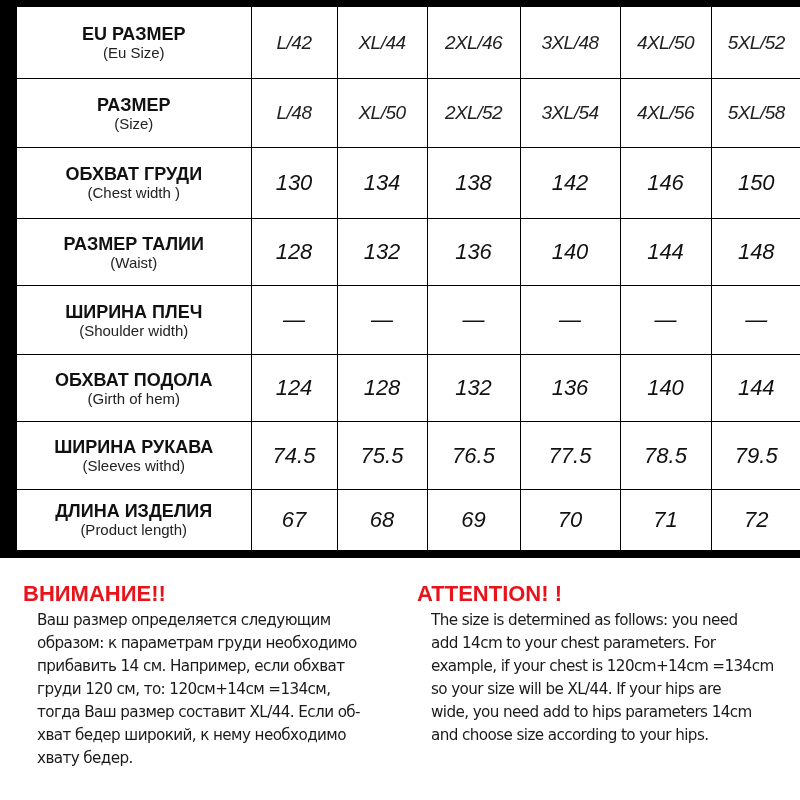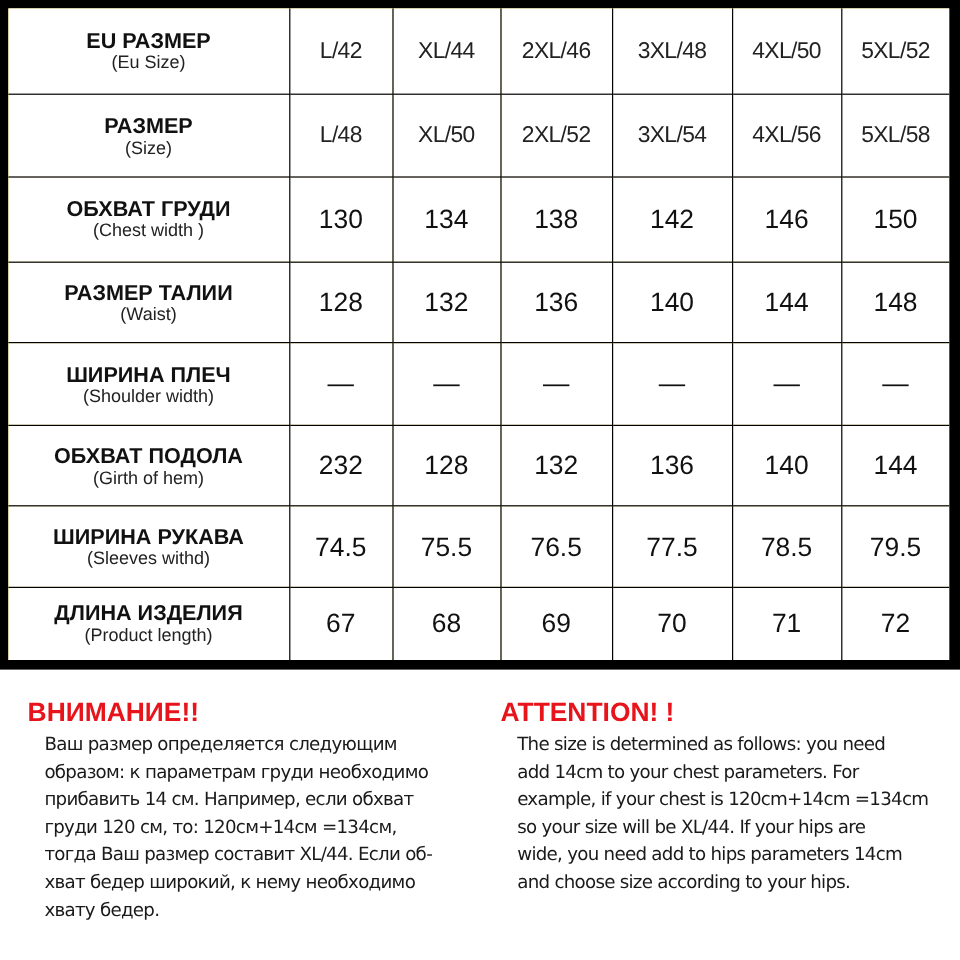--- a/index.html
+++ b/index.html
@@ -5,41 +5,41 @@
     html, body { margin: 0; padding: 0; }
     body {
       width: 800px; height: 800px; background: #ffffff; position: relative; overflow: hidden;
       font-family: "Liberation Sans", sans-serif; color: #111;
     }
     .frame {
       position: absolute; left: 0; top: 0; width: 800px; height: 558px;
       background: #000;
     }
     table.size-table {
-      position: absolute; left: 7px; top: 7px; width: 784px; height: 543px;
-      border-collapse: collapse; background: #fde047; table-layout: fixed;
+      position: absolute; left: 17px; top: 7px; width: 784px; height: 543px;
+      border-collapse: collapse; background: #fef9c3; table-layout: fixed;
     }
     table.size-table td {
       border: 1.5px solid #000; text-align: center; vertical-align: middle; padding: 0;
       background: #fff;
     }
     table.size-table tr:first-child td { border-top: none; }
     table.size-table tr:last-child td { border-bottom: none; }
     table.size-table td:first-child { border-left: none; }
     table.size-table td:last-child { border-right: none; }
     col.c-label { width: 234px; }
     col.c1 { width: 86px; }
     col.c2 { width: 90px; }
     col.c3 { width: 93px; }
     col.c4 { width: 100px; }
     col.c5 { width: 91px; }
     col.c6 { width: 90px; }
     .ru { display: block; font-weight: bold; font-size: 18px; line-height: 20px; color: #111; }
     .en { display: block; font-size: 15px; line-height: 17px; color: #222; }
-    .val { font-size: 22px; color: #111; }
+    .val { font-size: 22px; color: #111; font-style: italic; }
     .val.size { font-size: 19px; letter-spacing: -0.5px; color: #222; }
 
     .notes {
       position: absolute; top: 580px; left: 0; width: 800px; height: 232px;
     }
     .note { position: absolute; top: 0; }
     .note.ru-note { left: 23px; width: 390px; }
     .note.en-note { left: 417px; width: 383px; }
     .note-title {
       color: #e8141b; font-weight: bold; font-size: 22px; line-height: 28px;
@@ -124,21 +124,21 @@
         <td><span class="val">—</span></td>
         <td><span class="val">—</span></td>
         <td><span class="val">—</span></td>
         <td><span class="val">—</span></td>
       </tr>
       <tr style="height: 60px;">
         <td>
           <span class="ru">ОБХВАТ ПОДОЛА</span>
           <span class="en">(Girth of hem)</span>
         </td>
-        <td><span class="val">232</span></td>
+        <td><span class="val">124</span></td>
         <td><span class="val">128</span></td>
         <td><span class="val">132</span></td>
         <td><span class="val">136</span></td>
         <td><span class="val">140</span></td>
         <td><span class="val">144</span></td>
       </tr>
       <tr style="height: 60px;">
         <td>
           <span class="ru">ШИРИНА РУКАВА</span>
           <span class="en">(Sleeves withd)</span>

